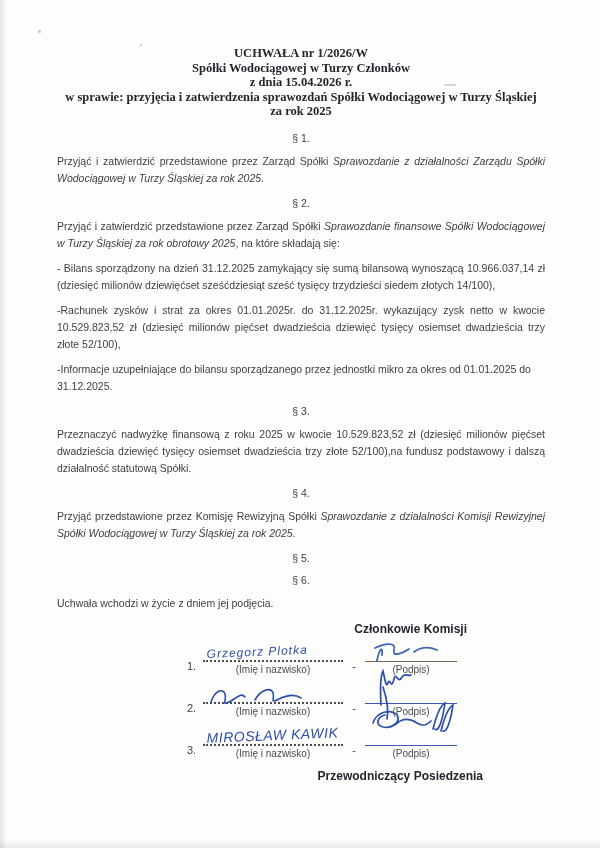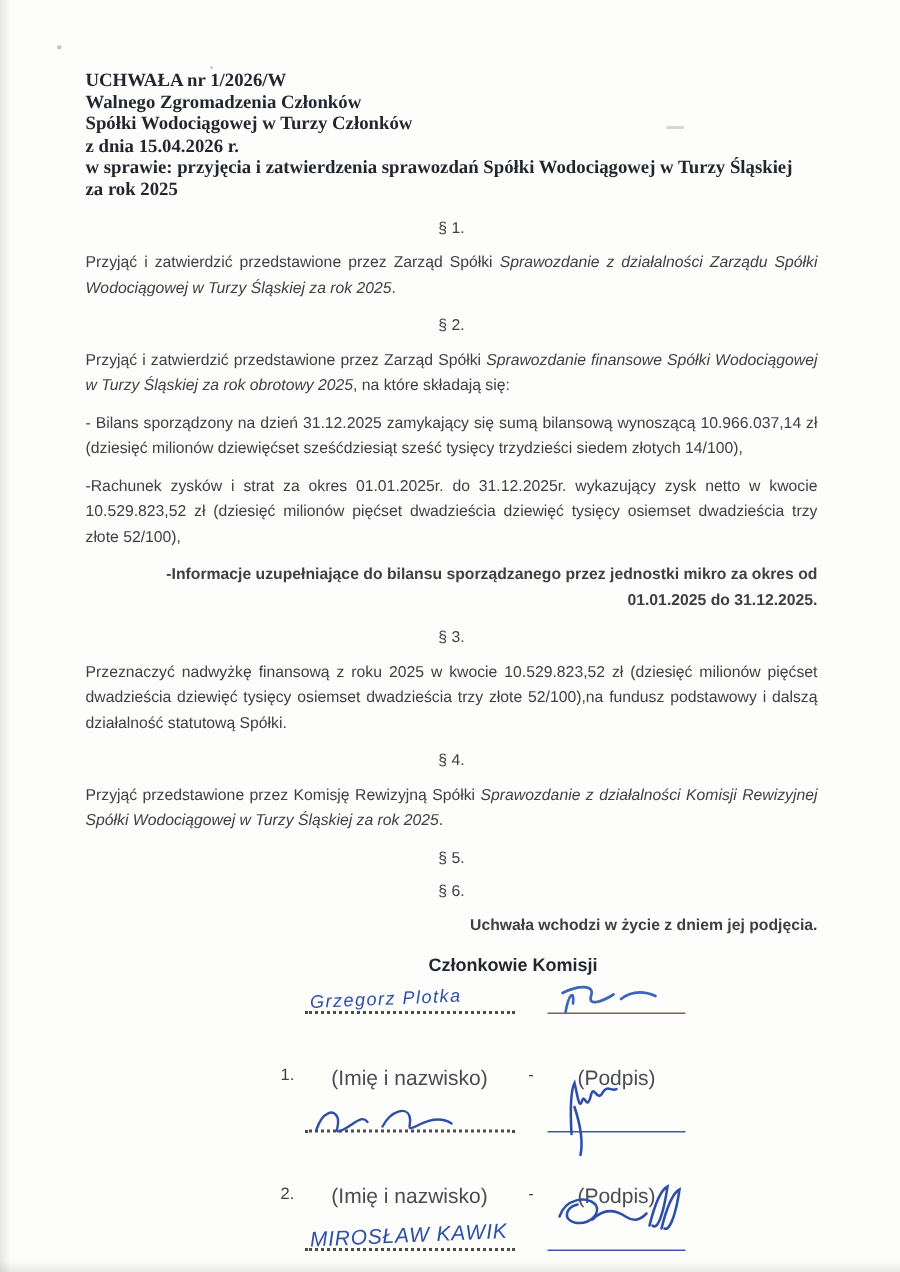--- a/index.html
+++ b/index.html
@@ -15,61 +15,60 @@
     background:linear-gradient(0deg,rgba(120,120,118,.15),rgba(120,120,118,0));pointer-events:none;}
   .speck{position:absolute;background:#9a9a98;border-radius:50%;opacity:.55;}
   .speck.s1{left:38px;top:30px;width:3px;height:3px;}
   .speck.s2{left:140px;top:44px;width:2px;height:2px;}
   .speck.s3{left:444px;top:84px;width:12px;height:2px;border-radius:2px;opacity:.4;}
 
   .page{position:relative;padding:46px 55px 0 57px;box-sizing:border-box;}
 
   .title-block{
     font-family:"Liberation Serif","DejaVu Serif",serif;
-    font-weight:bold;color:#23262e;
+    font-weight:bold;color:#23262e;text-align:center;
     font-size:12.5px;line-height:14.5px;margin-bottom:13px;
   }
   .marker{text-align:center;font-size:10.5px;margin:10px 0 9px 0;color:#3d3f42;}
   p.body{font-size:10.5px;line-height:1.62;margin:8px 0;text-align:justify;}
   p.body i{font-style:italic;}
-  p.left{text-align:right;font-weight:bold;}
+  p.left{text-align:left;}
 
   
   .sig-block{margin:10px 0 0 130px;width:340px;position:relative;}
-  .sig-head{font-weight:bold;font-size:12px;color:#23262e;text-align:center;width:250px;margin:0 0 2px 30px;}
+  .sig-head{font-weight:bold;font-size:12px;color:#23262e;text-align:right;width:250px;margin:0 0 2px 30px;}
   .sig-head.chair{width:254px;margin-left:42px;}
   .sig-row{display:grid;grid-template-columns:16px 140px 22px 92px;align-items:end;margin-bottom:5px;}
   .sig-row .num{font-size:11px;padding-bottom:3px;}
   .cell{position:relative;}
   .line{position:relative;height:22px;}
   .line.dotted{border-bottom:2px dotted #4a4c50;}
   .line.solid1{border-bottom:1.6px solid #7d6450;}
   .line.solidb{border-bottom:1.6px solid #3a57b5;}
   .dash{text-align:center;font-size:11px;padding-bottom:3px;}
-  .lbl{font-size:14px;color:#4a4c50;text-align:center;padding-top:2px;margin-top:32px;}
+  .lbl{font-size:10px;color:#4a4c50;text-align:center;padding-top:2px;}
   .hand{position:absolute;left:4px;bottom:-1px;color:#2e4fa8;font-style:italic;
         white-space:nowrap;transform:rotate(-2.5deg);transform-origin:left bottom;}
   .hand.n1{font-size:12px;letter-spacing:1px;}
   .hand.n3{font-size:14px;letter-spacing:.5px;bottom:-2px;}
   svg.scrib{position:absolute;left:2px;bottom:-6px;overflow:visible;}
 </style>
 </head>
 <body>
 
 <div class="scan-edge-left"></div>
 <div class="scan-edge-bottom"></div>
 <div class="speck s1"></div>
 <div class="speck s2"></div>
 <div class="speck s3"></div>
 
 <div class="page">
 
   <div class="title-block">
     <div>UCHWAŁA nr 1/2026/W</div>
-    <div>Walnego Zgromadzenia Członków</div>
     <div>Spółki Wodociągowej w Turzy Członków</div>
     <div>z dnia 15.04.2026 r.</div>
     <div>w sprawie: przyjęcia i zatwierdzenia sprawozdań Spółki Wodociągowej w Turzy Śląskiej</div>
     <div>za rok 2025</div>
   </div>
 
 
   <div class="marker">§ 1.</div>
   <p class="body"><span>Przyjąć i zatwierdzić przedstawione przez Zarząd Spółki </span><i>Sprawozdanie z działalności  Zarządu Spółki Wodociągowej w Turzy Śląskiej za rok 2025</i><span>.</span></p>
 

